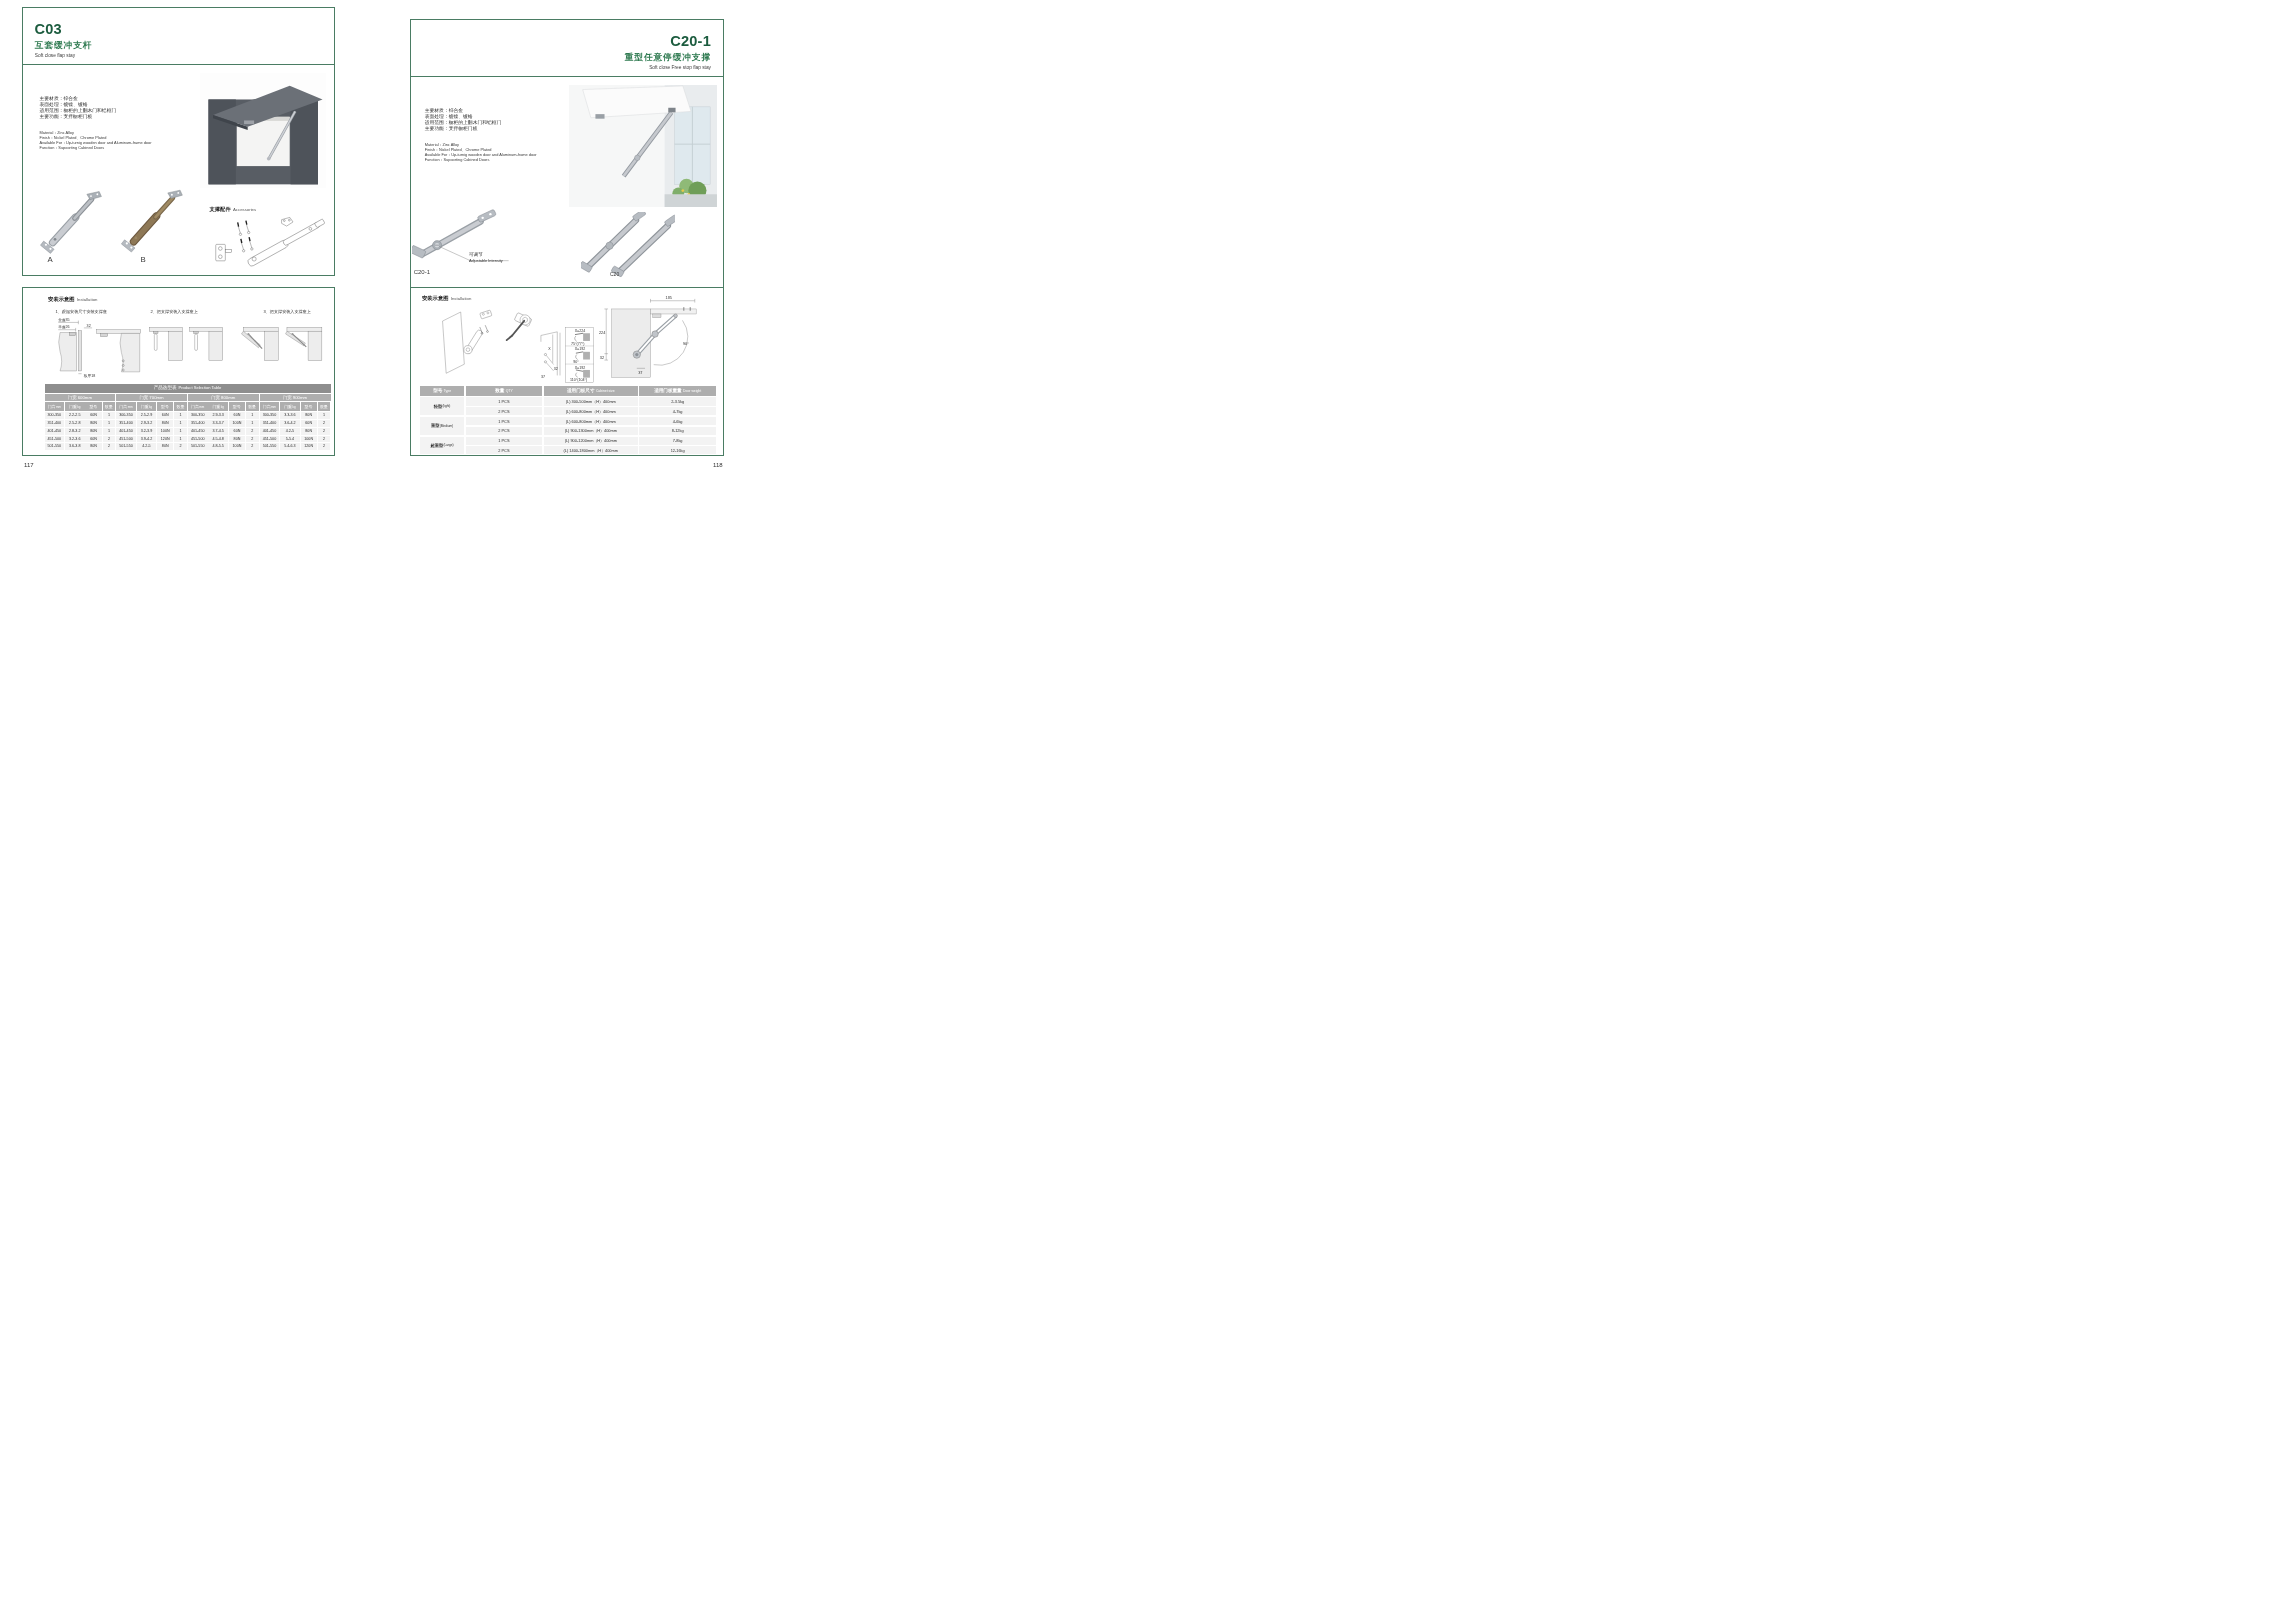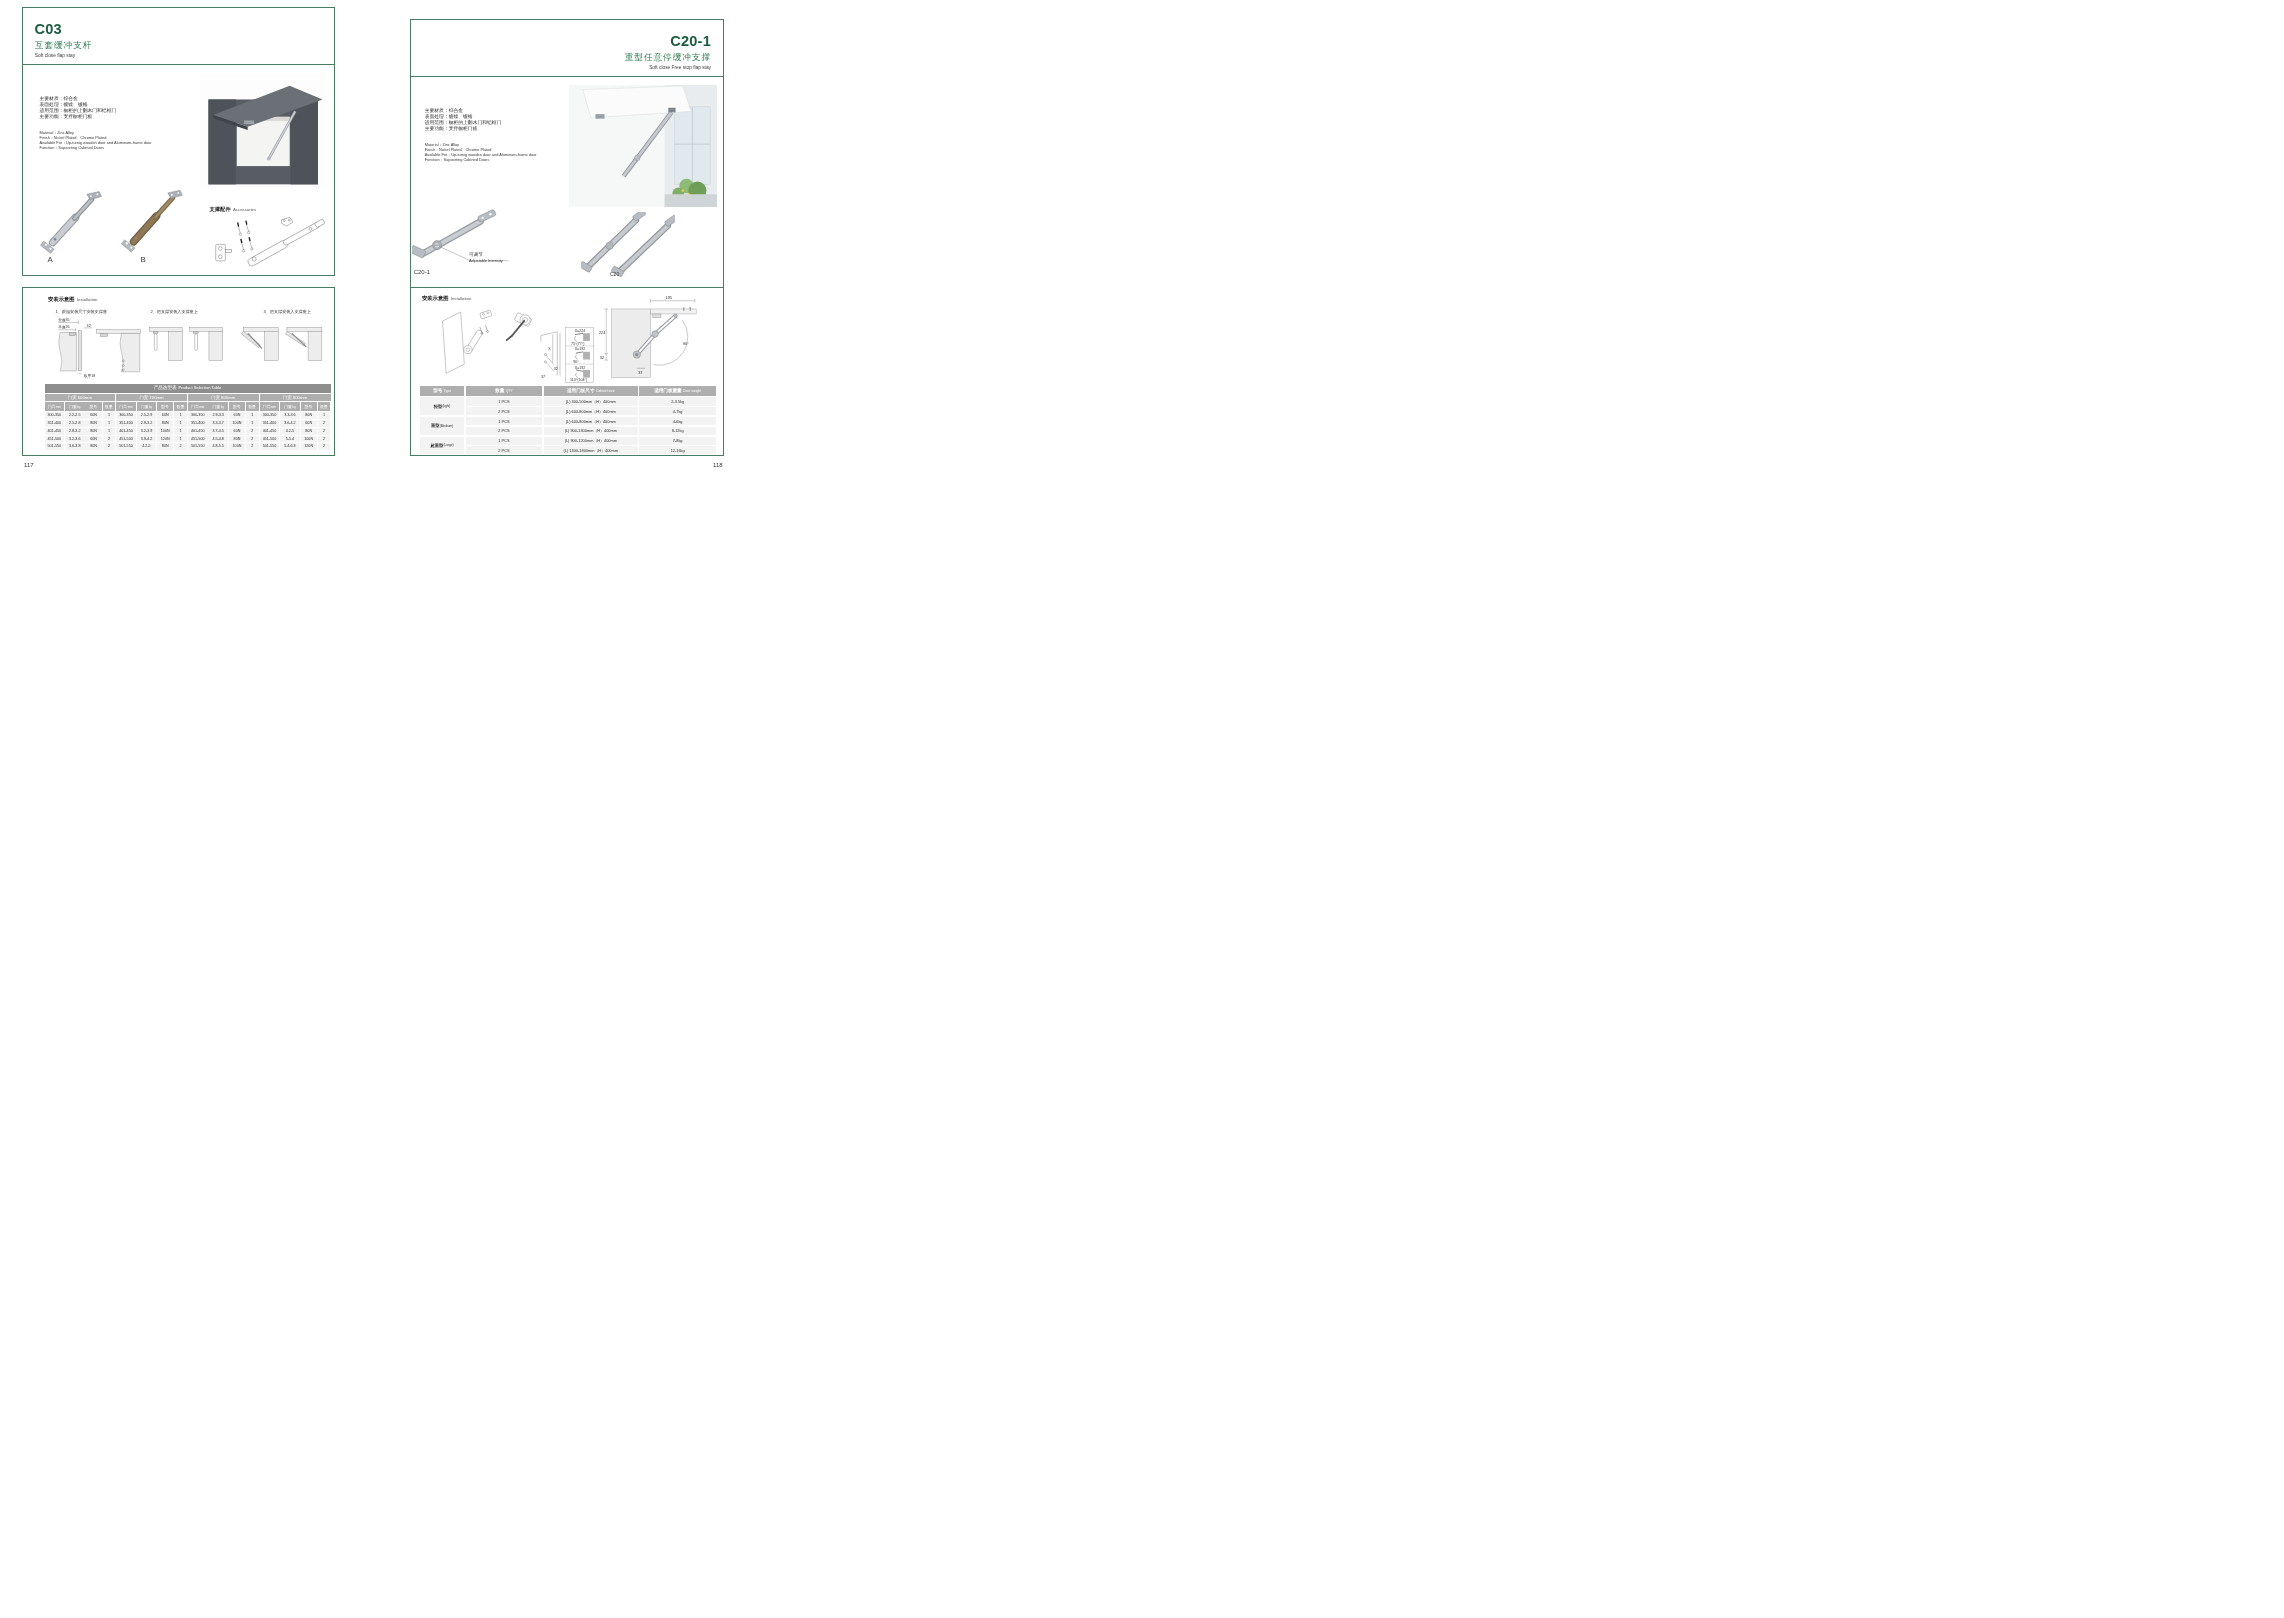--- a/index.html
+++ b/index.html
@@ -1,21 +1,21 @@
 <!DOCTYPE html>
 <html style="font-size:7.3px"><head>
 <meta charset="utf-8">
 <style>
   html,body{margin:0;padding:0;background:#fff;}
   body{width:745px;height:486px;position:relative;font-family:"Liberation Sans","DejaVu Sans",sans-serif;color:#2f2f2f;}
   .abs{position:absolute;}
   .box{position:absolute;border:0.5px solid #4a7c63;background:#fff;}
   
   .hdr-code{position:absolute;font-size:14.6px;font-weight:700;color:#1c5c3f;letter-spacing:0.2px;}
-  .hdr-zh{position:absolute;font-size:8.7px;font-weight:400;color:#2e7a50;letter-spacing:0.9px;}
+  .hdr-zh{position:absolute;font-size:8.7px;font-weight:700;color:#2e7a50;letter-spacing:0.9px;}
   .hdr-en{position:absolute;font-size:4.8px;color:#3d3d3d;}
   .hdr-rule{position:absolute;left:0;right:0;top:56px;border-top:0.5px solid #4a7c63;}
   .right-align{text-align:right;right:12px;}
   
   .spec-line{font-size:4.8px;line-height:6px;color:#2c2c2c;}
   .spec-line-en{font-size:3.9px;line-height:5px;color:#3a3a3a;}
   
   .sec-zh{font-size:5.3px;font-weight:700;color:#222;}
   .sec-en{font-size:4.3px;color:#555;margin-left:2.3px;}
   .step{position:absolute;font-size:4.1px;color:#2f2f2f;}

